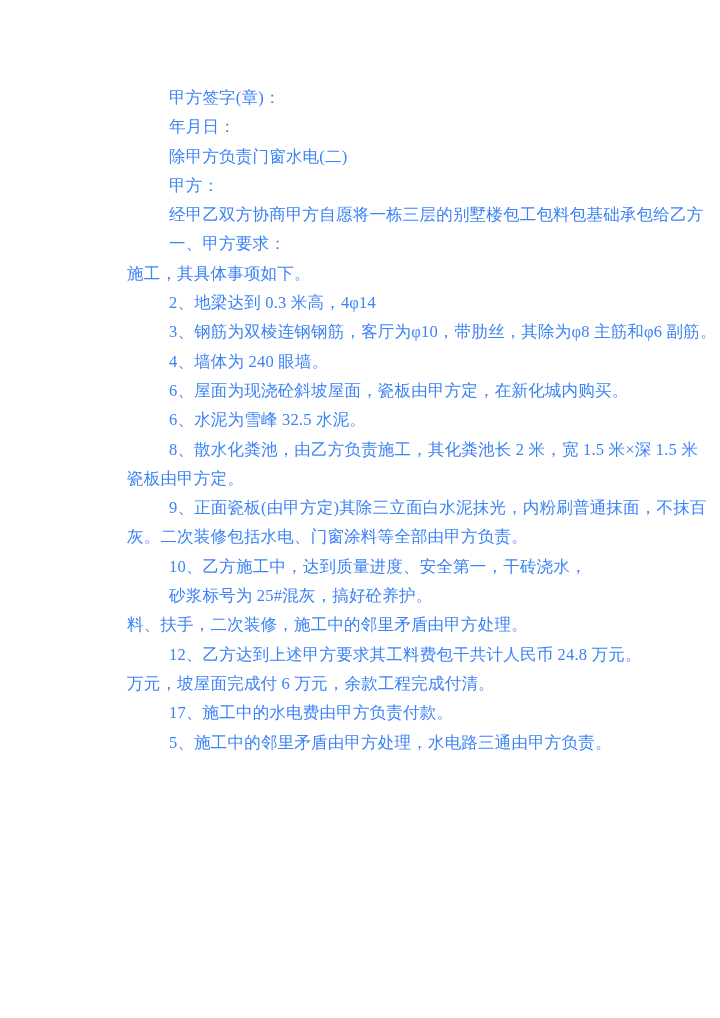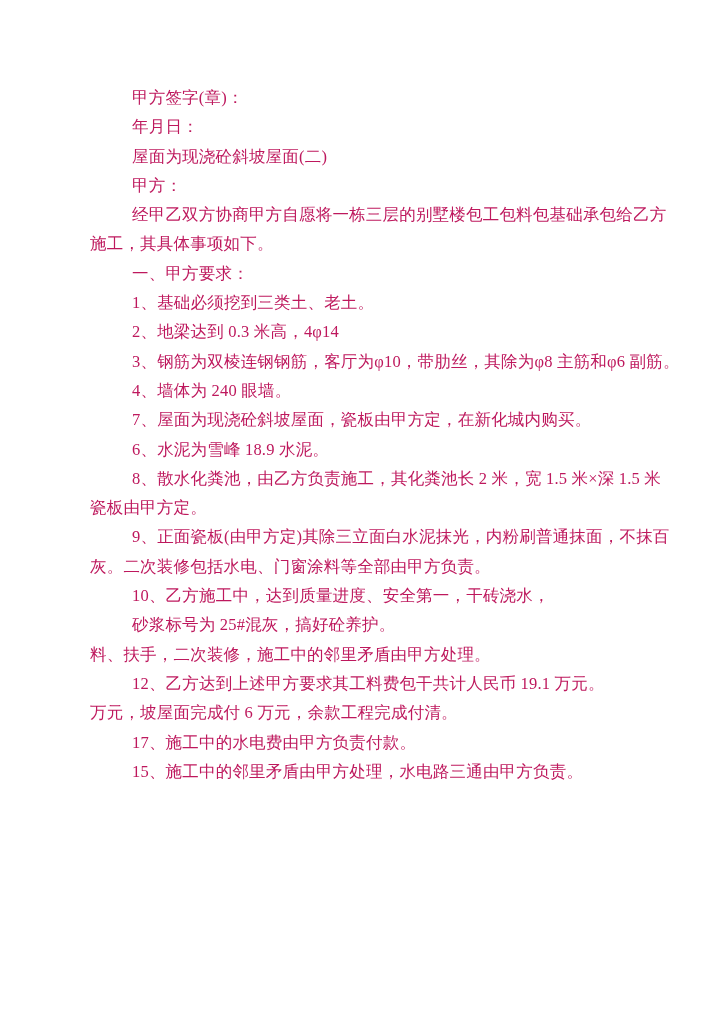--- a/index.html
+++ b/index.html
@@ -30,39 +30,38 @@
     height: 29.3px;
   }
   .line.indent {
     padding-left: 42px;
   }
 </style>
 </head>
 <body>
 
 <div class="page" style="background: rgb(255, 255, 255);">
-  <div class="doc" style="color: #be185d;">
+  <div class="doc" style="color: #3b82f6; margin-left: 37px;">
       <div class="line indent">甲方签字(章)：</div>
       <div class="line indent">年月日：</div>
-      <div class="line indent">屋面为现浇砼斜坡屋面(二)</div>
+      <div class="line indent">除甲方负责门窗水电(二)</div>
       <div class="line indent">甲方：</div>
       <div class="line indent">经甲乙双方协商甲方自愿将一栋三层的别墅楼包工包料包基础承包给乙方</div>
+      <div class="line indent">一、甲方要求：</div>
       <div class="line">施工，其具体事项如下。</div>
-      <div class="line indent">一、甲方要求：</div>
-      <div class="line indent">1、基础必须挖到三类土、老土。</div>
       <div class="line indent">2、地梁达到 0.3 米高，4φ14</div>
       <div class="line indent">3、钢筋为双棱连钢钢筋，客厅为φ10，带肋丝，其除为φ8 主筋和φ6 副筋。</div>
       <div class="line indent">4、墙体为 240 眼墙。</div>
-      <div class="line indent">7、屋面为现浇砼斜坡屋面，瓷板由甲方定，在新化城内购买。</div>
-      <div class="line indent">6、水泥为雪峰 18.9 水泥。</div>
+      <div class="line indent">6、屋面为现浇砼斜坡屋面，瓷板由甲方定，在新化城内购买。</div>
+      <div class="line indent">6、水泥为雪峰 32.5 水泥。</div>
       <div class="line indent">8、散水化粪池，由乙方负责施工，其化粪池长 2 米，宽 1.5 米×深 1.5 米</div>
       <div class="line">瓷板由甲方定。</div>
       <div class="line indent">9、正面瓷板(由甲方定)其除三立面白水泥抹光，内粉刷普通抹面，不抹百</div>
       <div class="line">灰。二次装修包括水电、门窗涂料等全部由甲方负责。</div>
       <div class="line indent">10、乙方施工中，达到质量进度、安全第一，干砖浇水，</div>
       <div class="line indent">砂浆标号为 25#混灰，搞好砼养护。</div>
       <div class="line">料、扶手，二次装修，施工中的邻里矛盾由甲方处理。</div>
-      <div class="line indent">12、乙方达到上述甲方要求其工料费包干共计人民币 19.1 万元。</div>
+      <div class="line indent">12、乙方达到上述甲方要求其工料费包干共计人民币 24.8 万元。</div>
       <div class="line">万元，坡屋面完成付 6 万元，余款工程完成付清。</div>
       <div class="line indent">17、施工中的水电费由甲方负责付款。</div>
-      <div class="line indent">15、施工中的邻里矛盾由甲方处理，水电路三通由甲方负责。</div>
+      <div class="line indent">5、施工中的邻里矛盾由甲方处理，水电路三通由甲方负责。</div>
     </div>
 </div>
 
 </body></html>

